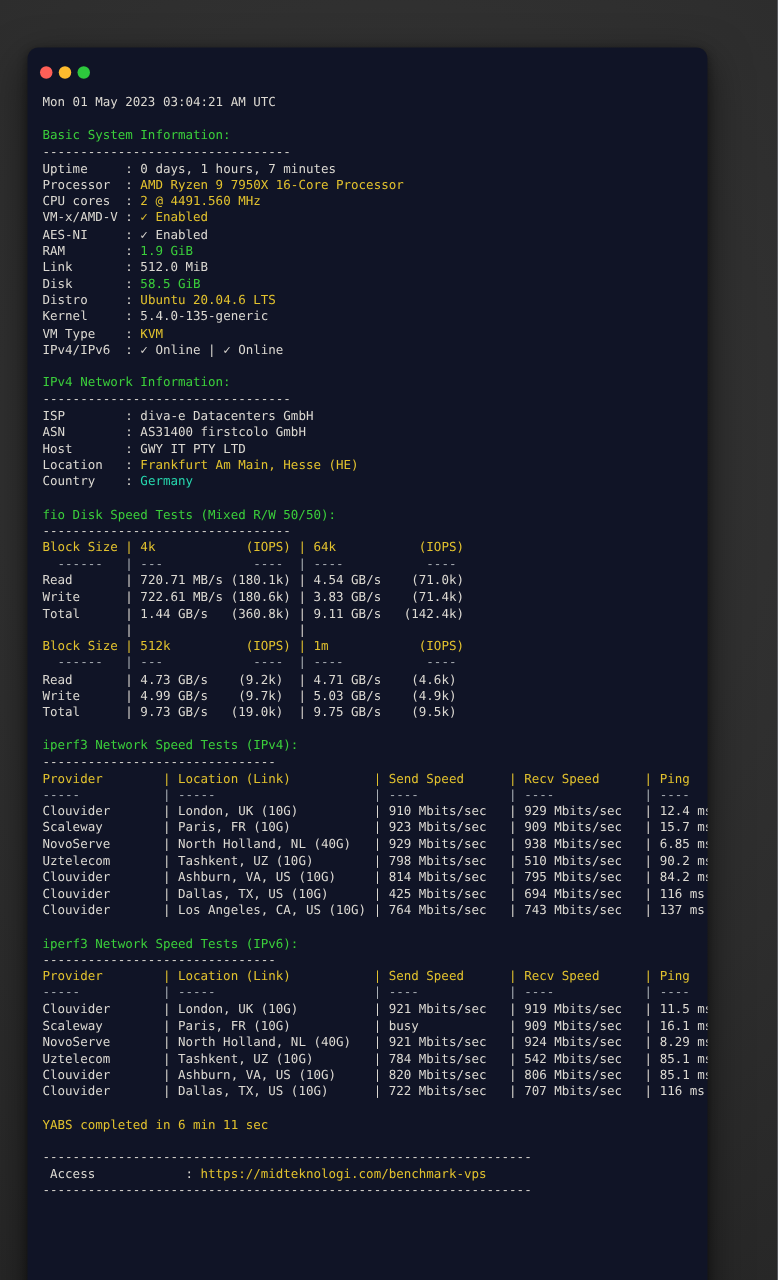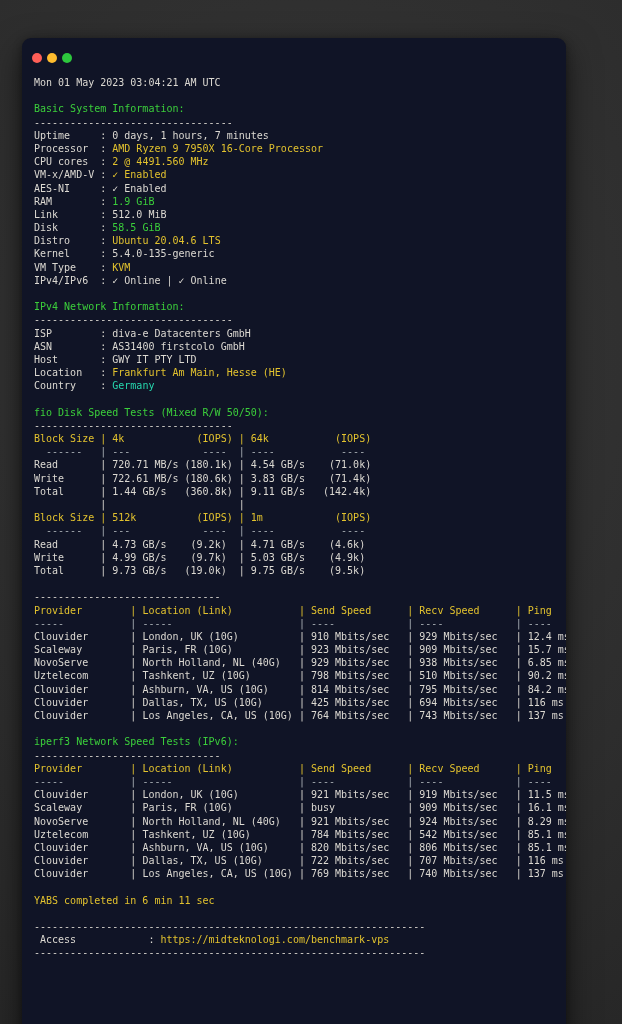--- a/index.html
+++ b/index.html
@@ -75,20 +75,21 @@
       <div class="line"><span class="c-w">Read      </span><span class="c-w"> | </span><span class="c-w">720.71 MB/s (180.1k)</span><span class="c-w"> | </span><span class="c-w">4.54 GB/s    (71.0k)</span></div>
       <div class="line"><span class="c-w">Write     </span><span class="c-w"> | </span><span class="c-w">722.61 MB/s (180.6k)</span><span class="c-w"> | </span><span class="c-w">3.83 GB/s    (71.4k)</span></div>
       <div class="line"><span class="c-w">Total     </span><span class="c-w"> | </span><span class="c-w">1.44 GB/s   (360.8k)</span><span class="c-w"> | </span><span class="c-w">9.11 GB/s   (142.4k)</span></div>
       <div class="line"><span class="c-w">          </span><span class="c-w"> | </span><span class="c-w">                    </span><span class="c-w"> | </span><span class="c-w"></span></div>
       <div class="line"><span class="c-y">Block Size</span><span class="c-y"> | </span><span class="c-y">512k          (IOPS)</span><span class="c-y"> | </span><span class="c-y">1m            (IOPS)</span></div>
       <div class="line"><span class="c-d">  ------  </span><span class="c-d"> | </span><span class="c-d">---            ---- </span><span class="c-d"> | </span><span class="c-d">----           ----</span></div>
       <div class="line"><span class="c-w">Read      </span><span class="c-w"> | </span><span class="c-w">4.73 GB/s    (9.2k) </span><span class="c-w"> | </span><span class="c-w">4.71 GB/s    (4.6k)</span></div>
       <div class="line"><span class="c-w">Write     </span><span class="c-w"> | </span><span class="c-w">4.99 GB/s    (9.7k) </span><span class="c-w"> | </span><span class="c-w">5.03 GB/s    (4.9k)</span></div>
       <div class="line"><span class="c-w">Total     </span><span class="c-w"> | </span><span class="c-w">9.73 GB/s   (19.0k) </span><span class="c-w"> | </span><span class="c-w">9.75 GB/s    (9.5k)</span></div>
       <div class="line"></div>
+      <div class="line"><span class="c-g">iperf3 Network Speed Tests (IPv4):</span></div>
       <div class="line"><span class="c-w">-------------------------------</span></div>
       <div class="line"><span class="c-y">Provider       </span><span class="c-y"> | </span><span class="c-y">Location (Link)          </span><span class="c-y"> | </span><span class="c-y">Send Speed     </span><span class="c-y"> | </span><span class="c-y">Recv Speed     </span><span class="c-y"> | </span><span class="c-y">Ping</span></div>
       <div class="line"><span class="c-d">-----          </span><span class="c-d"> | </span><span class="c-d">-----                    </span><span class="c-d"> | </span><span class="c-d">----           </span><span class="c-d"> | </span><span class="c-d">----           </span><span class="c-d"> | </span><span class="c-d">----</span></div>
       <div class="line"><span class="c-w">Clouvider      </span><span class="c-w"> | </span><span class="c-w">London, UK (10G)         </span><span class="c-w"> | </span><span class="c-w">910 Mbits/sec  </span><span class="c-w"> | </span><span class="c-w">929 Mbits/sec  </span><span class="c-w"> | </span><span class="c-w">12.4 ms</span></div>
       <div class="line"><span class="c-w">Scaleway       </span><span class="c-w"> | </span><span class="c-w">Paris, FR (10G)          </span><span class="c-w"> | </span><span class="c-w">923 Mbits/sec  </span><span class="c-w"> | </span><span class="c-w">909 Mbits/sec  </span><span class="c-w"> | </span><span class="c-w">15.7 ms</span></div>
       <div class="line"><span class="c-w">NovoServe      </span><span class="c-w"> | </span><span class="c-w">North Holland, NL (40G)  </span><span class="c-w"> | </span><span class="c-w">929 Mbits/sec  </span><span class="c-w"> | </span><span class="c-w">938 Mbits/sec  </span><span class="c-w"> | </span><span class="c-w">6.85 ms</span></div>
       <div class="line"><span class="c-w">Uztelecom      </span><span class="c-w"> | </span><span class="c-w">Tashkent, UZ (10G)       </span><span class="c-w"> | </span><span class="c-w">798 Mbits/sec  </span><span class="c-w"> | </span><span class="c-w">510 Mbits/sec  </span><span class="c-w"> | </span><span class="c-w">90.2 ms</span></div>
       <div class="line"><span class="c-w">Clouvider      </span><span class="c-w"> | </span><span class="c-w">Ashburn, VA, US (10G)    </span><span class="c-w"> | </span><span class="c-w">814 Mbits/sec  </span><span class="c-w"> | </span><span class="c-w">795 Mbits/sec  </span><span class="c-w"> | </span><span class="c-w">84.2 ms</span></div>
       <div class="line"><span class="c-w">Clouvider      </span><span class="c-w"> | </span><span class="c-w">Dallas, TX, US (10G)     </span><span class="c-w"> | </span><span class="c-w">425 Mbits/sec  </span><span class="c-w"> | </span><span class="c-w">694 Mbits/sec  </span><span class="c-w"> | </span><span class="c-w">116 ms</span></div>
       <div class="line"><span class="c-w">Clouvider      </span><span class="c-w"> | </span><span class="c-w">Los Angeles, CA, US (10G)</span><span class="c-w"> | </span><span class="c-w">764 Mbits/sec  </span><span class="c-w"> | </span><span class="c-w">743 Mbits/sec  </span><span class="c-w"> | </span><span class="c-w">137 ms</span></div>
@@ -96,21 +97,20 @@
       <div class="line"><span class="c-g">iperf3 Network Speed Tests (IPv6):</span></div>
       <div class="line"><span class="c-w">-------------------------------</span></div>
       <div class="line"><span class="c-y">Provider       </span><span class="c-y"> | </span><span class="c-y">Location (Link)          </span><span class="c-y"> | </span><span class="c-y">Send Speed     </span><span class="c-y"> | </span><span class="c-y">Recv Speed     </span><span class="c-y"> | </span><span class="c-y">Ping</span></div>
       <div class="line"><span class="c-d">-----          </span><span class="c-d"> | </span><span class="c-d">-----                    </span><span class="c-d"> | </span><span class="c-d">----           </span><span class="c-d"> | </span><span class="c-d">----           </span><span class="c-d"> | </span><span class="c-d">----</span></div>
       <div class="line"><span class="c-w">Clouvider      </span><span class="c-w"> | </span><span class="c-w">London, UK (10G)         </span><span class="c-w"> | </span><span class="c-w">921 Mbits/sec  </span><span class="c-w"> | </span><span class="c-w">919 Mbits/sec  </span><span class="c-w"> | </span><span class="c-w">11.5 ms</span></div>
       <div class="line"><span class="c-w">Scaleway       </span><span class="c-w"> | </span><span class="c-w">Paris, FR (10G)          </span><span class="c-w"> | </span><span class="c-w">busy           </span><span class="c-w"> | </span><span class="c-w">909 Mbits/sec  </span><span class="c-w"> | </span><span class="c-w">16.1 ms</span></div>
       <div class="line"><span class="c-w">NovoServe      </span><span class="c-w"> | </span><span class="c-w">North Holland, NL (40G)  </span><span class="c-w"> | </span><span class="c-w">921 Mbits/sec  </span><span class="c-w"> | </span><span class="c-w">924 Mbits/sec  </span><span class="c-w"> | </span><span class="c-w">8.29 ms</span></div>
       <div class="line"><span class="c-w">Uztelecom      </span><span class="c-w"> | </span><span class="c-w">Tashkent, UZ (10G)       </span><span class="c-w"> | </span><span class="c-w">784 Mbits/sec  </span><span class="c-w"> | </span><span class="c-w">542 Mbits/sec  </span><span class="c-w"> | </span><span class="c-w">85.1 ms</span></div>
       <div class="line"><span class="c-w">Clouvider      </span><span class="c-w"> | </span><span class="c-w">Ashburn, VA, US (10G)    </span><span class="c-w"> | </span><span class="c-w">820 Mbits/sec  </span><span class="c-w"> | </span><span class="c-w">806 Mbits/sec  </span><span class="c-w"> | </span><span class="c-w">85.1 ms</span></div>
       <div class="line"><span class="c-w">Clouvider      </span><span class="c-w"> | </span><span class="c-w">Dallas, TX, US (10G)     </span><span class="c-w"> | </span><span class="c-w">722 Mbits/sec  </span><span class="c-w"> | </span><span class="c-w">707 Mbits/sec  </span><span class="c-w"> | </span><span class="c-w">116 ms</span></div>
-      <div class="line"><span class="c-w">Clouvider      </span><span class="c-w"> | </span><span class="c-w">Los Angeles, CA, US (10G)</span><span class="c-w"> | </span><span class="c-w">769 Mbits/sec  </span><span class="c-w"> | </span><span class="c-w">740 Mbits/sec  </span><span class="c-w"> | </span><span class="c-w">137 ms</span></div>
       <div class="line"></div>
       <div class="line"><span class="c-y">YABS completed in 6 min 11 sec</span></div>
       <div class="line"></div>
       <div class="line"><span class="c-w">-----------------------------------------------------------------</span></div>
       <div class="line"><span class="c-w"> Access            : </span><span class="c-y">https://midteknologi.com/benchmark-vps</span></div>
       <div class="line"><span class="c-w">-----------------------------------------------------------------</span></div>
     </div>
 </div>
 
 </body></html>

